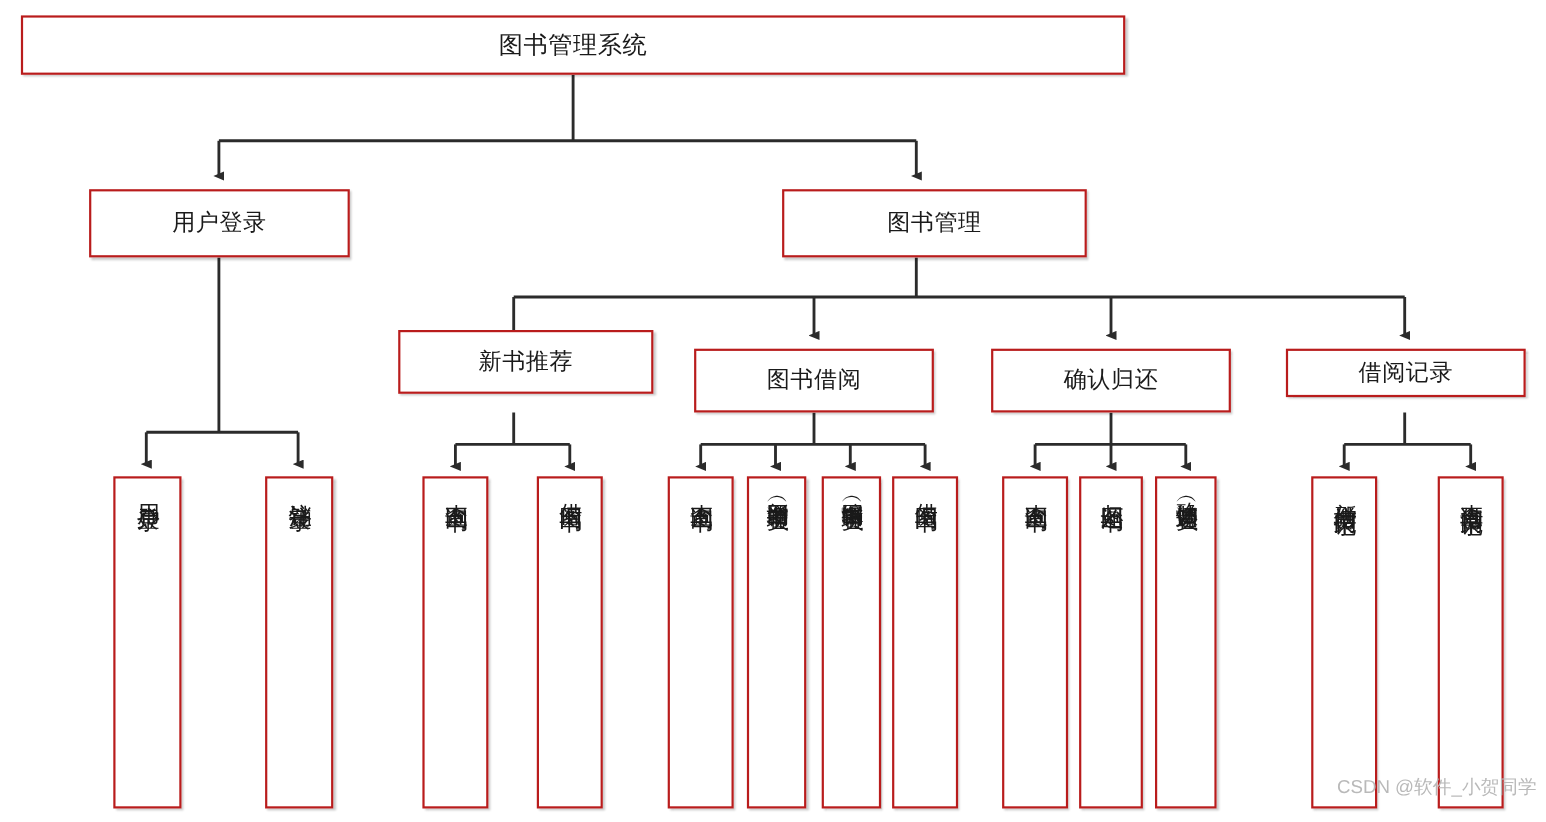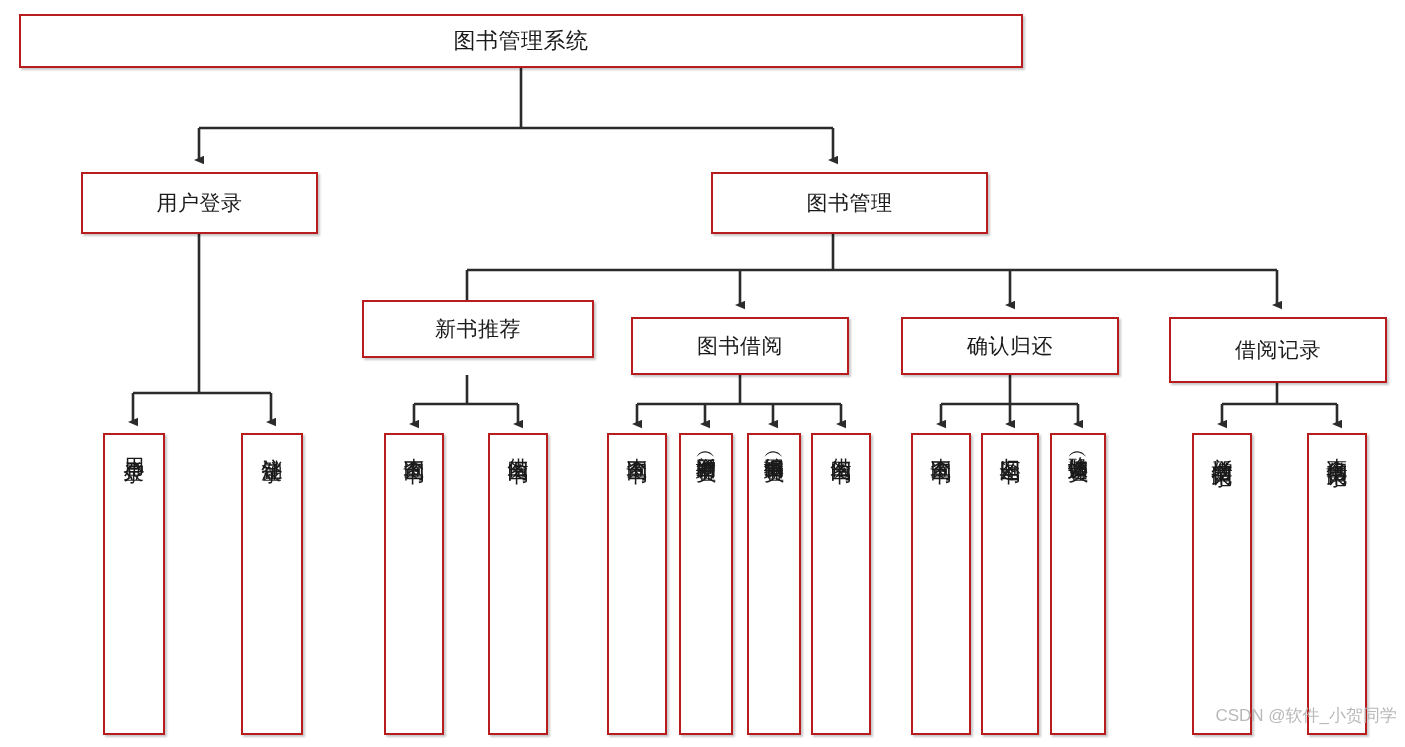--- a/index.html
+++ b/index.html
@@ -149,21 +149,21 @@
 
   <div class="node horizontal" style="left:362px; top:300px; width:232px; height:58px;">
     <span class="node-label">新书推荐</span>
   </div>
   <div class="node horizontal" style="left:631px; top:317px; width:218px; height:58px;">
     <span class="node-label">图书借阅</span>
   </div>
   <div class="node horizontal" style="left:901px; top:317px; width:218px; height:58px;">
     <span class="node-label">确认归还</span>
   </div>
-  <div class="node horizontal" style="left:1169px; top:317px; width:218px; height:66px;">
+  <div class="node horizontal" style="left:1169px; top:317px; width:218px; height:44px;">
     <span class="node-label">借阅记录</span>
   </div>
 
   <div class="node vertical" style="left:103px; top:433px; width:62px; height:302px;">
     <span class="node-label">用户登录</span>
   </div>
   <div class="node vertical" style="left:241px; top:433px; width:62px; height:302px;">
     <span class="node-label">注销登录</span>
   </div>
 

